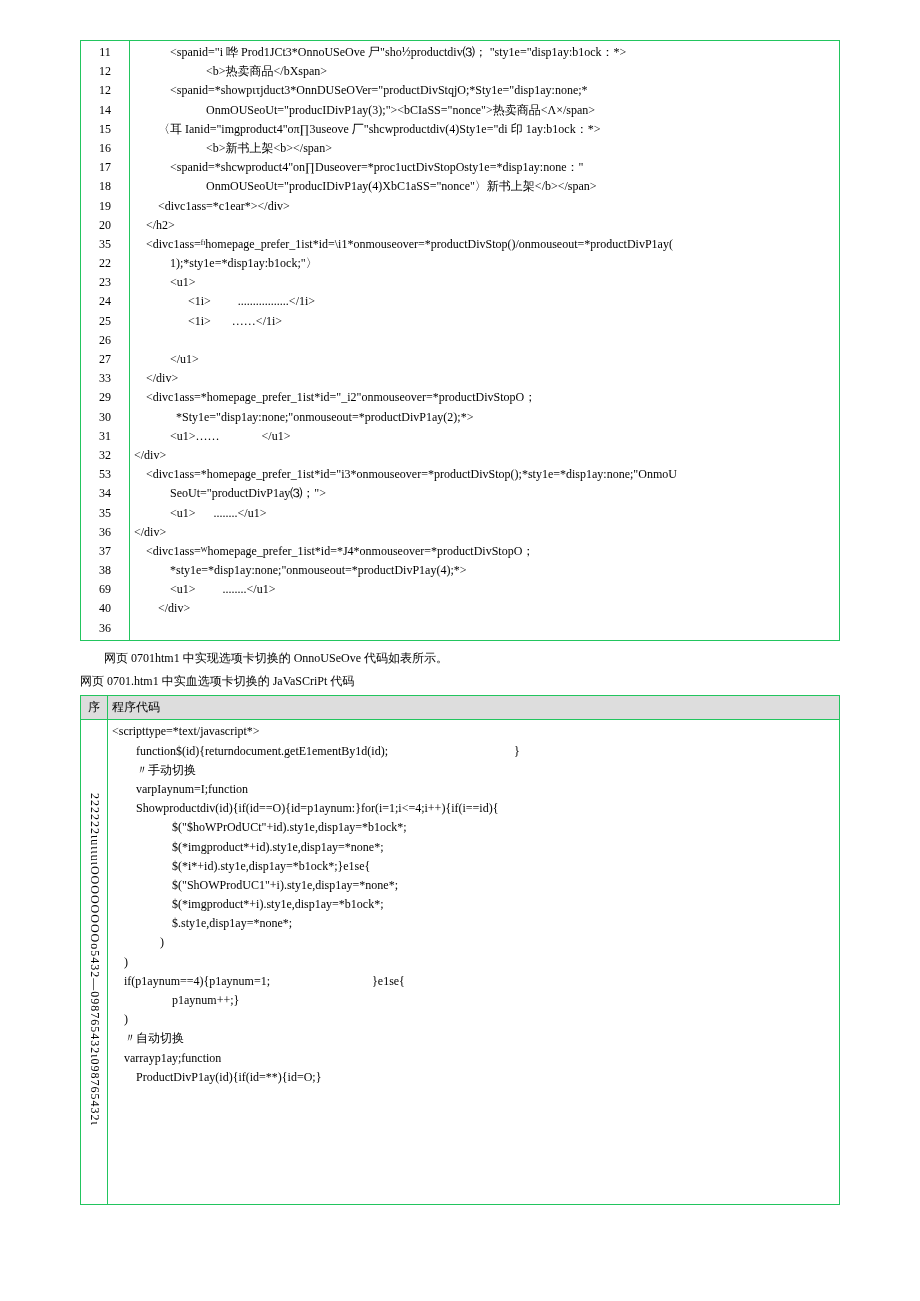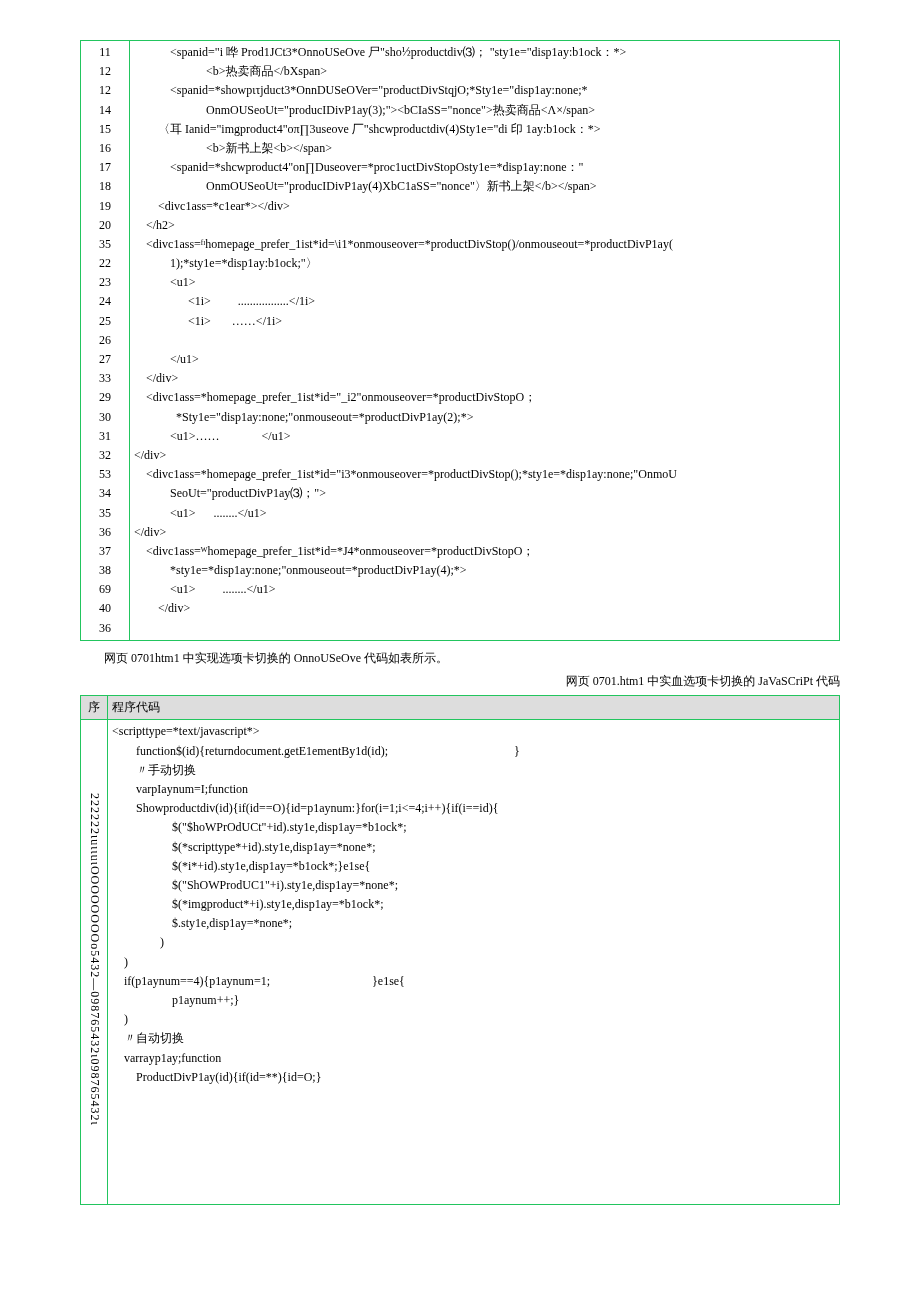--- a/index.html
+++ b/index.html
@@ -39,21 +39,21 @@
   }
   .code-line {
     white-space: pre;
     font-family: "Times New Roman", "SimSun", serif;
   }
   .intro {
     text-indent: 2em;
     margin: 8px 0 0 0;
   }
   .caption {
-    text-align: right;
+    text-align: left;
     margin: 4px 0;
   }
   .header-cell {
     background: #ddd;
     text-align: left;
     font-weight: normal;
   }
   .vcol {
     width: 18px;
     text-align: center;
@@ -160,21 +160,21 @@
       <span class="vtext">222222ιuιιuιOOOOOOOOo5432—098765432ι098765432ι</span>
     </td>
     <td class="code-col">
       <div id="code2">
             <div class="code-line">&lt;scripttype=*text/javascript*&gt;</div>
             <div class="code-line">        function$(id){returndocument.getE1ementBy1d(id);                                          }</div>
             <div class="code-line">        〃手动切换</div>
             <div class="code-line">        varpIaynum=I;function</div>
             <div class="code-line">        Showproductdiv(id){if(id==O){id=p1aynum:}for(i=1;i&lt;=4;i++){if(i==id){</div>
             <div class="code-line">                    $("$hoWPrOdUCt"+id).sty1e,disp1ay=*b1ock*;</div>
-            <div class="code-line">                    $(*scripttype*+id).sty1e,disp1ay=*none*;</div>
+            <div class="code-line">                    $(*imgproduct*+id).sty1e,disp1ay=*none*;</div>
             <div class="code-line">                    $(*i*+id).sty1e,disp1ay=*b1ock*;}e1se{</div>
             <div class="code-line">                    $("ShOWProdUC1"+i).sty1e,disp1ay=*none*;</div>
             <div class="code-line">                    $(*imgproduct*+i).sty1e,disp1ay=*b1ock*;</div>
             <div class="code-line">                    $.sty1e,disp1ay=*none*;</div>
             <div class="code-line">                )</div>
             <div class="code-line">    )</div>
             <div class="code-line">    if(p1aynum==4){p1aynum=1;                                  }e1se{</div>
             <div class="code-line">                    p1aynum++;}</div>
             <div class="code-line">    )</div>
             <div class="code-line">    〃自动切换</div>

